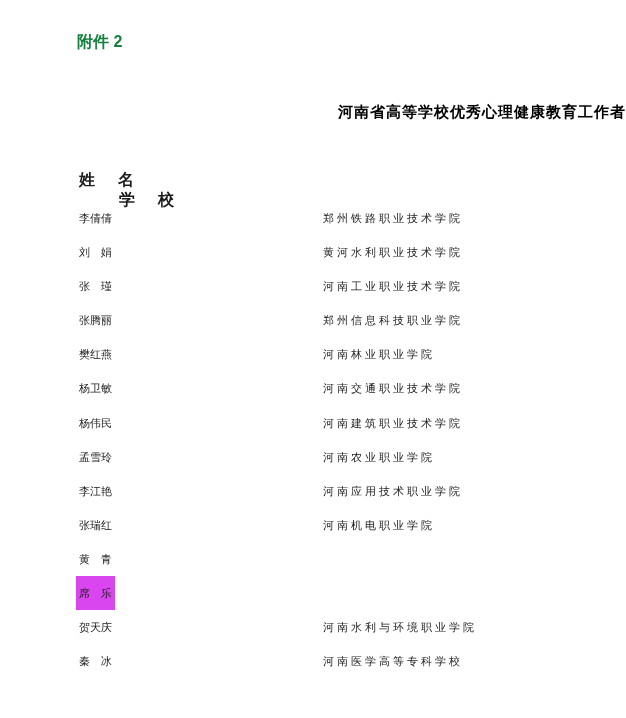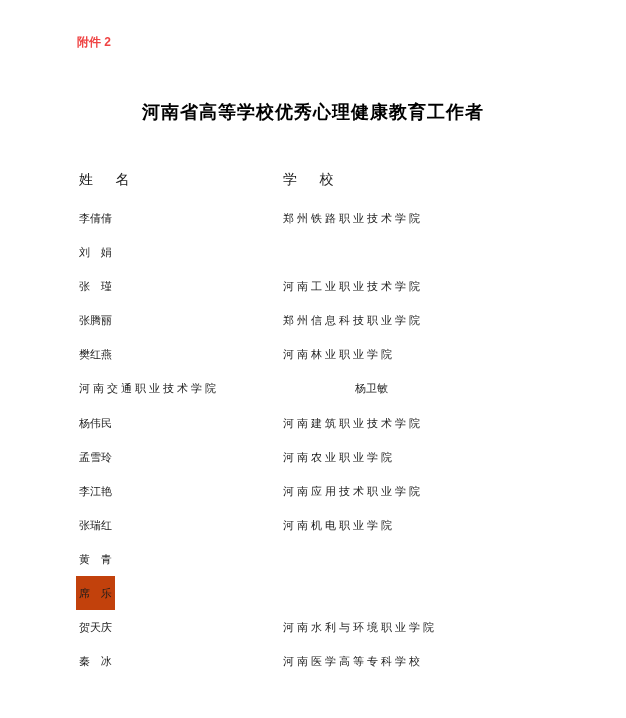--- a/index.html
+++ b/index.html
@@ -10,62 +10,63 @@
     background: #ffffff;
     font-family: "Liberation Serif", "DejaVu Serif", serif;
     color: #1c1c1c;
     overflow: hidden;
   }
   .attachment-label {
     position: absolute;
     left: 77px;
     top: 32px;
     font-family: "Liberation Sans", "DejaVu Sans", sans-serif;
-    font-size: 12px;
+    font-size: 16px;
     line-height: 20px;
     font-weight: 600;
-    color: #ef4444;
+    color: #15803d;
     white-space: pre;
   }
   .doc-title {
     position: absolute;
     top: 99px;
     left: 0;
     width: 100%;
     margin: 0;
-    text-align: center;
-    font-size: 18px;
+    text-align: right;
+    font-size: 15px;
     line-height: 26px;
     font-weight: bold;
     letter-spacing: 1px;
     color: #000000;
   }
   .awardees-table {
     position: absolute;
     left: 79px;
     top: 170px;
     width: 480px;
   }
   .header-row {
     display: flex;
     height: 20px;
-    font-weight: normal;
-    font-size: 14px;
+    font-weight: bold;
+    font-size: 16px;
     line-height: 20px;
+    flex-direction: column;
   }
   .header-row .cell { word-spacing: 19px; white-space: pre; }
   .table-body { margin-top: 11px; }
   .row {
     display: flex;
     height: 34.1px;
     align-items: center;
     font-size: 11px;
   }
   .cell.name-cell { width: 204px; }
-  .cell.school-cell { flex: 1; }
+  .cell.school-cell { flex: 1; margin-left: 40px; }
   .txt {
     display: inline-block;
     line-height: 34.1px;
     padding: 0 3px;
     margin-left: -3px;
     white-space: pre;
   }
   .name-txt { word-spacing: 8px; }
   .school-txt { letter-spacing: 3px; }
 </style>
@@ -89,20 +90,23 @@
     </span>
     <span class="cell school-cell">
       <span class="txt school-txt">郑州铁路职业技术学院</span>
     </span>
   </div>
 
   <div class="row">
     <span class="cell name-cell">
       <span class="txt name-txt">刘 娟</span>
     </span>
+    <span class="cell school-cell">
+      <span class="txt school-txt">黄河水利职业技术学院</span>
+    </span>
   </div>
 
   <div class="row">
     <span class="cell name-cell">
       <span class="txt name-txt">张 瑾</span>
     </span>
     <span class="cell school-cell">
       <span class="txt school-txt">河南工业职业技术学院</span>
     </span>
   </div>
@@ -120,26 +124,26 @@
   <div class="row">
     <span class="cell name-cell">
       <span class="txt name-txt">樊红燕</span>
     </span>
     <span class="cell school-cell">
       <span class="txt school-txt">河南林业职业学院</span>
     </span>
   </div>
 
   <div class="row">
+    <span class="cell name-cell">
+      <span class="txt name-txt">杨卫敏</span>
+    </span>
     <span class="cell school-cell">
       <span class="txt school-txt">河南交通职业技术学院</span>
     </span>
-    <span class="cell name-cell">
-      <span class="txt name-txt">杨卫敏</span>
-    </span>
   </div>
 
   <div class="row">
     <span class="cell name-cell">
       <span class="txt name-txt">杨伟民</span>
     </span>
     <span class="cell school-cell">
       <span class="txt school-txt">河南建筑职业技术学院</span>
     </span>
   </div>
@@ -172,21 +176,21 @@
   </div>
 
   <div class="row">
     <span class="cell name-cell">
       <span class="txt name-txt">黄 青</span>
     </span>
   </div>
 
   <div class="row">
     <span class="cell name-cell">
-      <span class="txt name-txt" style="background: #c2410c;">席 乐</span>
+      <span class="txt name-txt" style="background: #d946ef;">席 乐</span>
     </span>
   </div>
 
   <div class="row">
     <span class="cell name-cell">
       <span class="txt name-txt">贺天庆</span>
     </span>
     <span class="cell school-cell">
       <span class="txt school-txt">河南水利与环境职业学院</span>
     </span>

